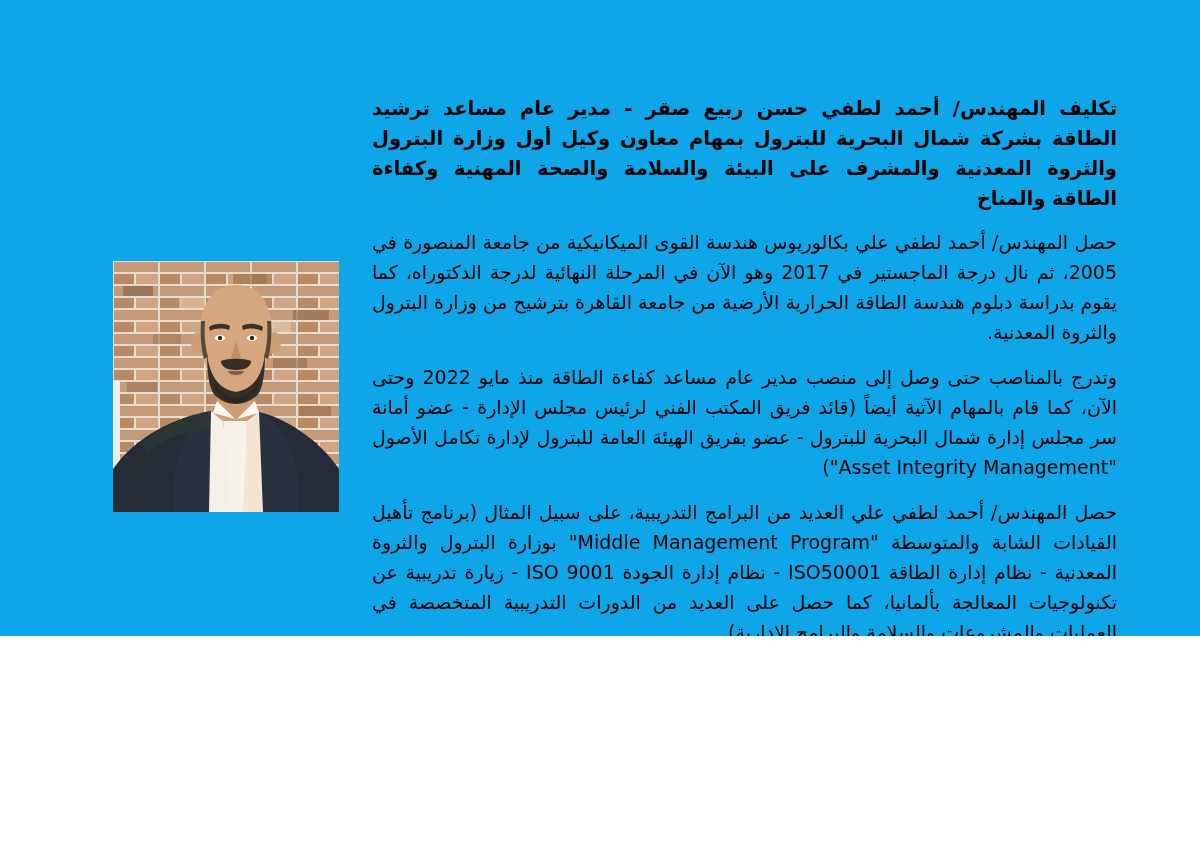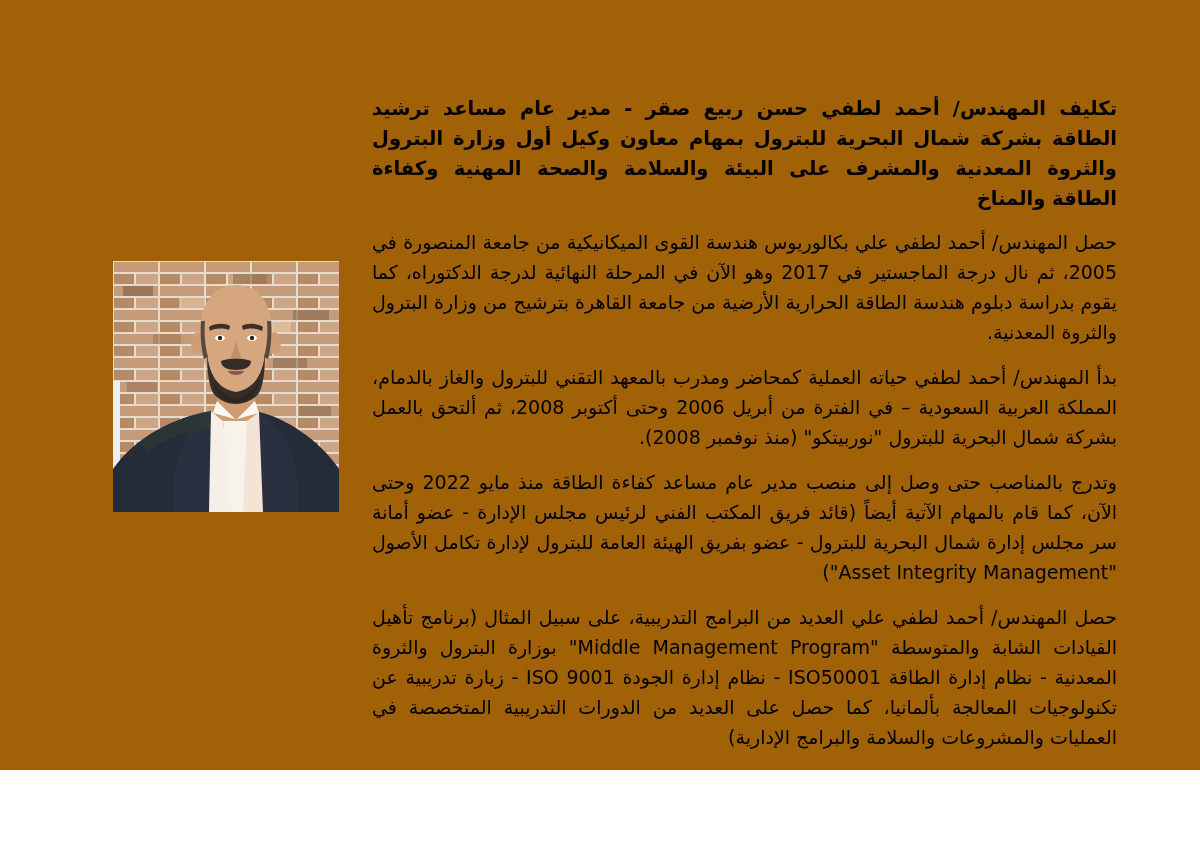--- a/index.html
+++ b/index.html
@@ -3,22 +3,22 @@
 <meta charset="utf-8">
 <style>
   html, body {
     margin: 0;
     padding: 0;
     background: #ffffff;
   }
   .page {
     position: relative;
     width: 1200px;
-    height: 770px;
-    background: #a16207;
+    height: 636px;
+    background: #0ea5e9;
     overflow: hidden;
     font-family: "DejaVu Sans", sans-serif;
   }
   .photo {
     position: absolute;
     left: 113px;
     top: 261px;
     width: 226px;
     height: 251px;
   }
@@ -113,18 +113,17 @@
         <path d="M108,100 C114,97 132,97 138,100 C138,106 132,109 123,109 C114,109 108,106 108,100 Z" fill="#352e28"></path>
         <path d="M115,110 L131,110 C130,113 126,114 123,114 C120,114 116,113 115,110 Z" fill="#8a5a48"></path>
         <path d="M100,118 C104,130 112,136 123,137 C134,136 142,130 146,118 C144,132 136,141 123,142 C110,141 102,132 100,118 Z" fill="#2b2620"></path>
       </g>
     </svg>
   </div>
 
   <div class="text-col" dir="rtl">
     <p class="title">تكليف المهندس/ أحمد لطفي حسن ربيع صقر - مدير عام مساعد ترشيد الطاقة بشركة شمال البحرية للبترول بمهام معاون وكيل أول وزارة البترول والثروة المعدنية والمشرف على البيئة والسلامة والصحة المهنية وكفاءة الطاقة والمناخ</p>
     <p>حصل المهندس/ أحمد لطفي علي بكالوريوس هندسة القوى الميكانيكية من جامعة المنصورة في 2005، ثم نال درجة الماجستير في 2017 وهو الآن في المرحلة النهائية لدرجة الدكتوراه، كما يقوم بدراسة دبلوم هندسة الطاقة الحرارية الأرضية من جامعة القاهرة بترشيح من وزارة البترول والثروة المعدنية.</p>
-    <p>بدأ المهندس/ أحمد لطفي حياته العملية كمحاضر ومدرب بالمعهد التقني للبترول والغاز بالدمام، المملكة العربية السعودية – في الفترة من أبريل 2006 وحتى أكتوبر 2008، ثم ألتحق بالعمل بشركة شمال البحرية للبترول "نوربيتكو" (منذ نوفمبر 2008).</p>
     <p>وتدرج بالمناصب حتى وصل إلى منصب مدير عام مساعد كفاءة الطاقة منذ مايو 2022 وحتى الآن، كما قام بالمهام الآتية أيضاً (قائد فريق المكتب الفني لرئيس مجلس الإدارة - عضو أمانة سر مجلس إدارة شمال البحرية للبترول - عضو بفريق الهيئة العامة للبترول لإدارة تكامل الأصول "Asset Integrity Management")</p>
     <p>حصل المهندس/ أحمد لطفي علي العديد من البرامج التدريبية، على سبيل المثال (برنامج تأهيل القيادات الشابة والمتوسطة "Middle Management Program" بوزارة البترول والثروة المعدنية - نظام إدارة الطاقة ISO50001 - نظام إدارة الجودة ISO 9001 - زيارة تدريبية عن تكنولوجيات المعالجة بألمانيا، كما حصل على العديد من الدورات التدريبية المتخصصة في العمليات والمشروعات والسلامة والبرامج الإدارية)</p>
   </div>
 
 </div>
 
 </body></html>

